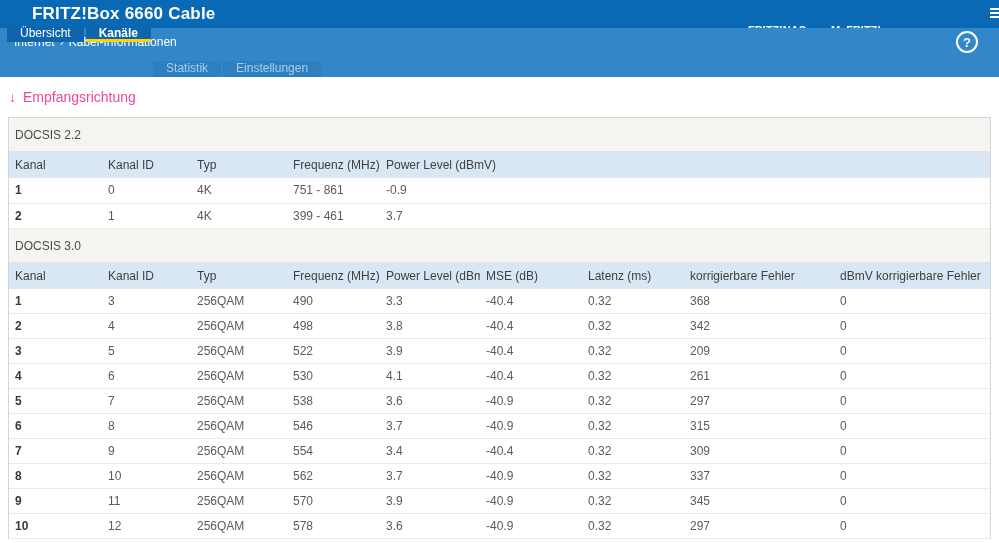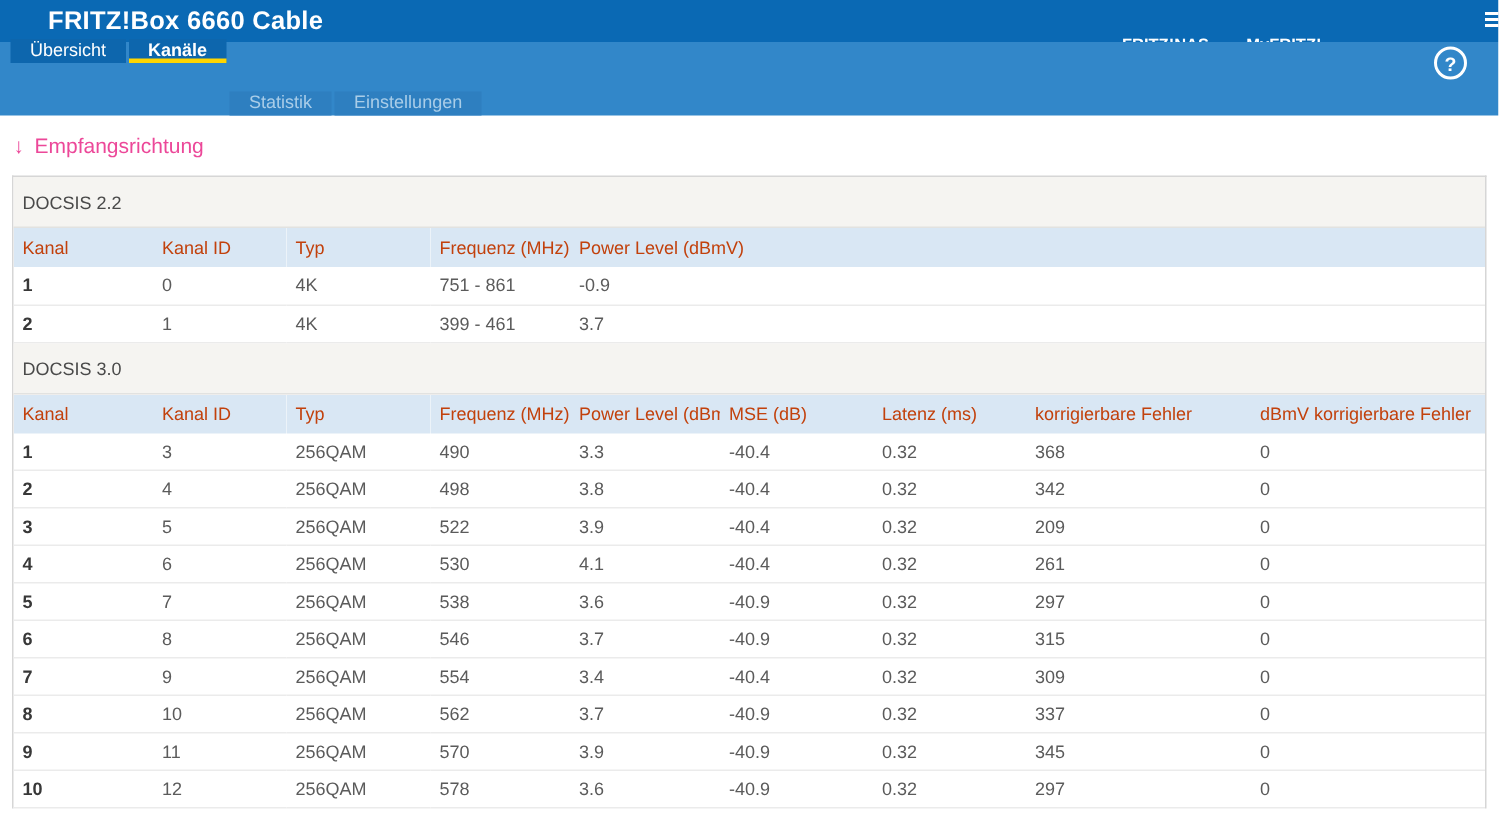--- a/index.html
+++ b/index.html
@@ -59,21 +59,21 @@
 
   .tbl { width: 983px; border: 1px solid #d6d6d6; border-bottom: none; background: #fff; }
   .section-row {
     height: 34px; line-height: 34px; background: #f5f4f1;
     color: #4a4a4a; font-size: 12px; padding-left: 6px;
     border-bottom: 1px solid #e2e2e0;
   }
   table { border-collapse: collapse; table-layout: fixed; width: 100%; }
   th {
     background: #d9e7f4; font-weight: normal; text-align: left;
-    color: #c2410c; font-size: 12px; height: 26px; padding: 0 0 0 6px;
+    color: #404040; font-size: 12px; height: 26px; padding: 0 0 0 6px;
     white-space: nowrap; overflow: hidden; margin-top: 13px;
   }
   td {
     height: 25px; font-size: 12px; color: #5b5b5b; padding: 0 0 0 6px;
     border-bottom: 1px solid #ebebeb; white-space: nowrap; overflow: hidden;
   }
   td.first { font-weight: bold; color: #383838; }
 </style>
 </head>
 <body>
@@ -83,20 +83,23 @@
   <a class="toplink nas">FRITZ!NAS</a>
   <a class="toplink myfritz">MyFRITZ!</a>
   <span class="menu-icon">
       <i></i>
       <i></i>
       <i></i>
     </span>
 </header>
 
 <div class="subbar">
+  <nav class="breadcrumb">
+    <span class="crumb">Internet</span><span class="sep">›</span><span class="crumb">Kabel-Informationen</span>
+  </nav>
   <div class="help-icon">
     <span>?</span>
   </div>
   <div class="tabs">
     <div class="tab">Übersicht</div>
     <div class="tab active">Kanäle</div>
     <div class="tab muted">Statistik</div>
     <div class="tab muted">Einstellungen</div>
   </div>
 </div>

